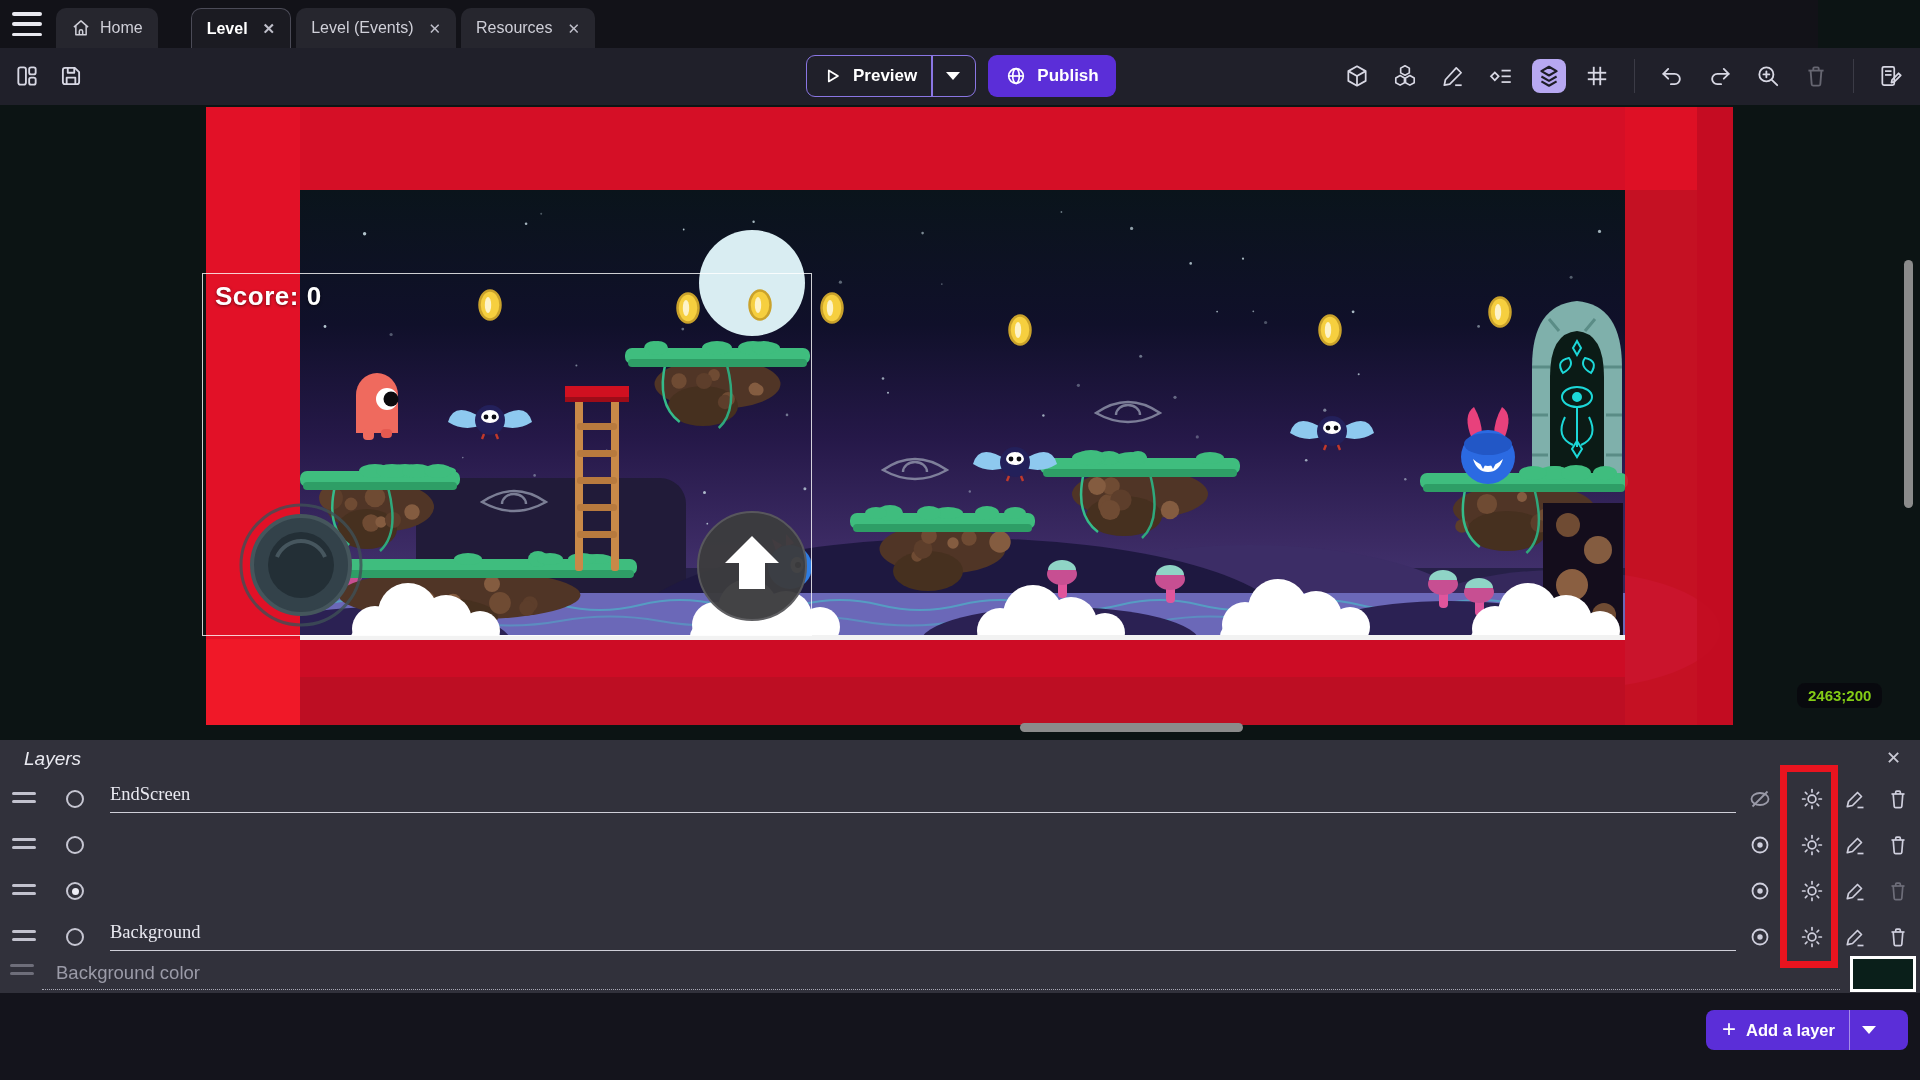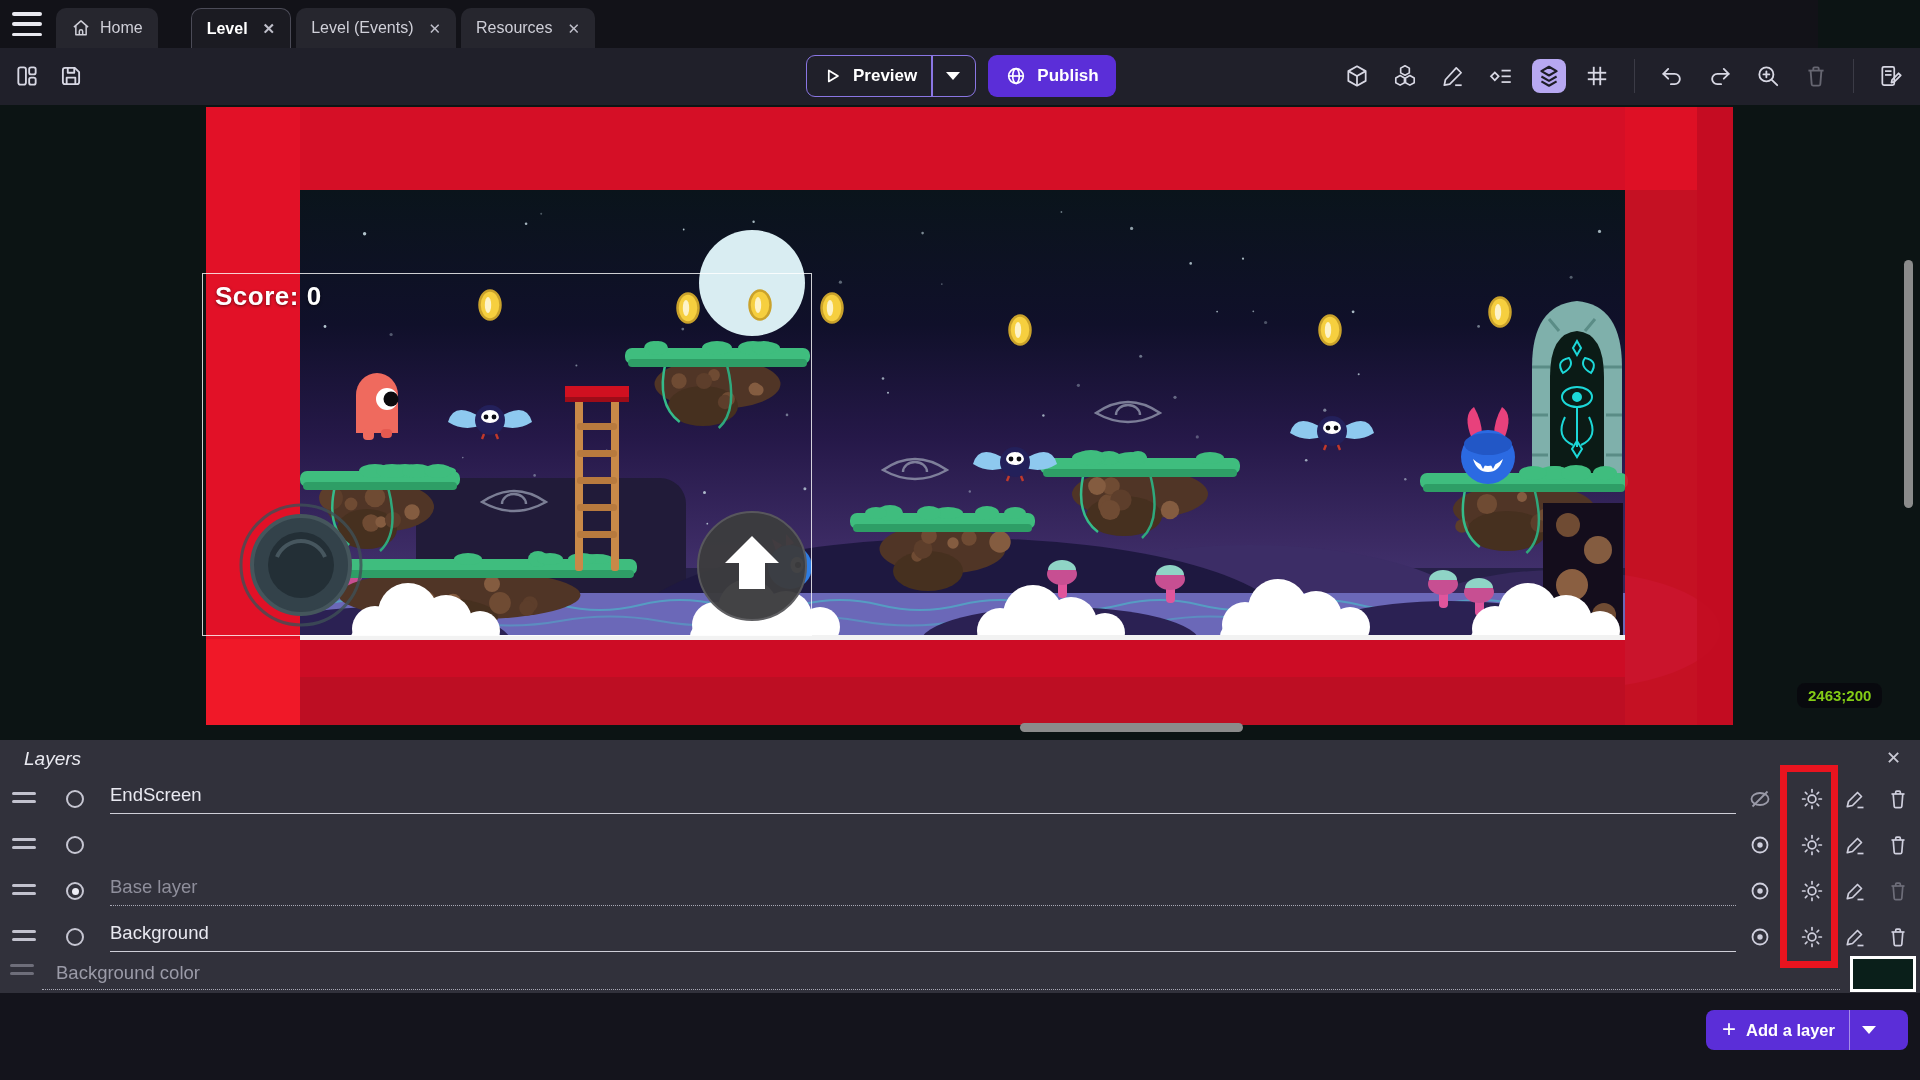--- a/index.html
+++ b/index.html
@@ -46,21 +46,21 @@
   #selection-rect{position:absolute;border:1px solid rgba(255,255,255,.8);pointer-events:none;}
   #coords-badge{position:absolute;left:1797px;top:570px;background:rgba(9,9,14,.92);color:#84cc16;
     font-size:15px;font-weight:600;padding:4px 11px;border-radius:8px;margin-top:8px;}
   #hscroll{position:absolute;left:1020px;top:618px;width:223px;height:9px;border-radius:5px;background:#8b8b8b;cursor:pointer;}
   #vscroll{position:absolute;left:1904px;top:155px;width:9px;height:248px;border-radius:5px;background:#8b8b8b;cursor:pointer;}
 
   
   #layers-panel{position:absolute;left:0;top:740px;width:1920px;height:253px;background:#31313b;}
   #layers-title{position:absolute;left:24px;top:8px;color:#e9e9f0;font-size:19px;font-style:italic;}
   #layers-close{position:absolute;left:1886px;top:7px;color:#c9c9d4;font-size:18px;cursor:pointer;}
-  .lrow{position:absolute;left:0;width:1920px;height:44px;}
+  .lrow{position:absolute;left:0;width:1920px;height:44px;font-family:Liberation Serif, serif;}
   .lhandle{position:absolute;left:12px;top:14px;width:24px;height:14px;cursor:grab;}
   .lhandle span{display:block;height:3px;background:#c2c2ce;border-radius:2px;margin-bottom:5px;}
   .lhandle.dim span{background:#6e6e7a;}
   .radio{position:absolute;left:66px;top:12px;width:18px;height:18px;border:2px solid #c6c6d2;
     border-radius:50%;cursor:pointer;}
   .radio.sel::after{content:'';position:absolute;left:3.5px;top:3.5px;width:7px;height:7px;background:#ededf5;border-radius:50%;}
   .lname{position:absolute;left:110px;top:6px;width:1626px;font-size:18.5px;color:#e9e9f1;
     padding-bottom:7px;border-bottom:1.5px solid #cfcfd8;cursor:text;}
   .lname.base{color:#8f8f9c;border-bottom:1.5px dotted #a8a8b4;}
   .licon{position:absolute;top:9px;width:24px;height:24px;cursor:pointer;}
@@ -707,21 +707,20 @@
               <path d="M9.7 7 V5.2 a1 1 0 0 1 1-1 h2.6 a1 1 0 0 1 1 1 V7"></path>
             </g>
           </svg></span>
       </div>
       <div class="lrow" style="top: 130px;">
         <div class="lhandle">
           <span></span>
           <span></span>
         </div>
         <div class="radio sel"></div>
-        <div class="lname base">Base layer</div>
         <span class="licon" style="left:1748px"><svg viewBox="0 0 24 24" width="24" height="24">
             <circle cx="12" cy="12" r="7.5" fill="none" stroke="#cfcfdd" stroke-width="1.8"></circle>
             <circle cx="12" cy="12" r="2.7" fill="#cfcfdd"></circle>
           </svg></span>
         <span class="licon" style="left:1800px"><svg viewBox="0 0 24 24" width="24" height="24">
             <g stroke="#cfcfdd" stroke-width="1.7" fill="none" stroke-linecap="round">
               <circle cx="12" cy="12" r="3.9"></circle>
               <line x1="12" y1="2.6" x2="12" y2="5"></line>
               <line x1="12" y1="19" x2="12" y2="21.4"></line>
               <line x1="2.6" y1="12" x2="5" y2="12"></line>

